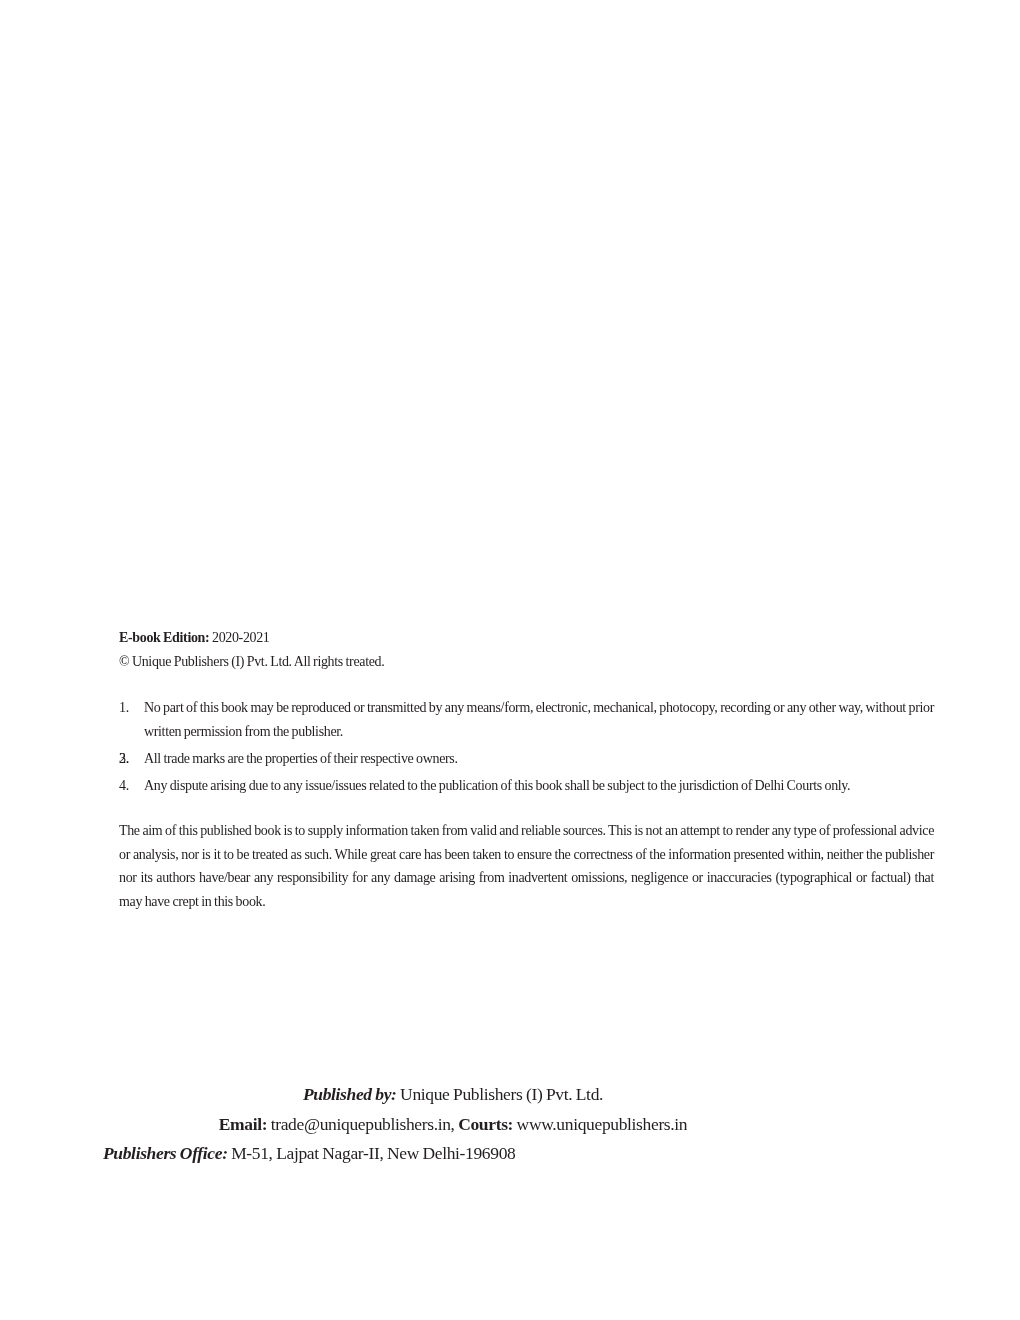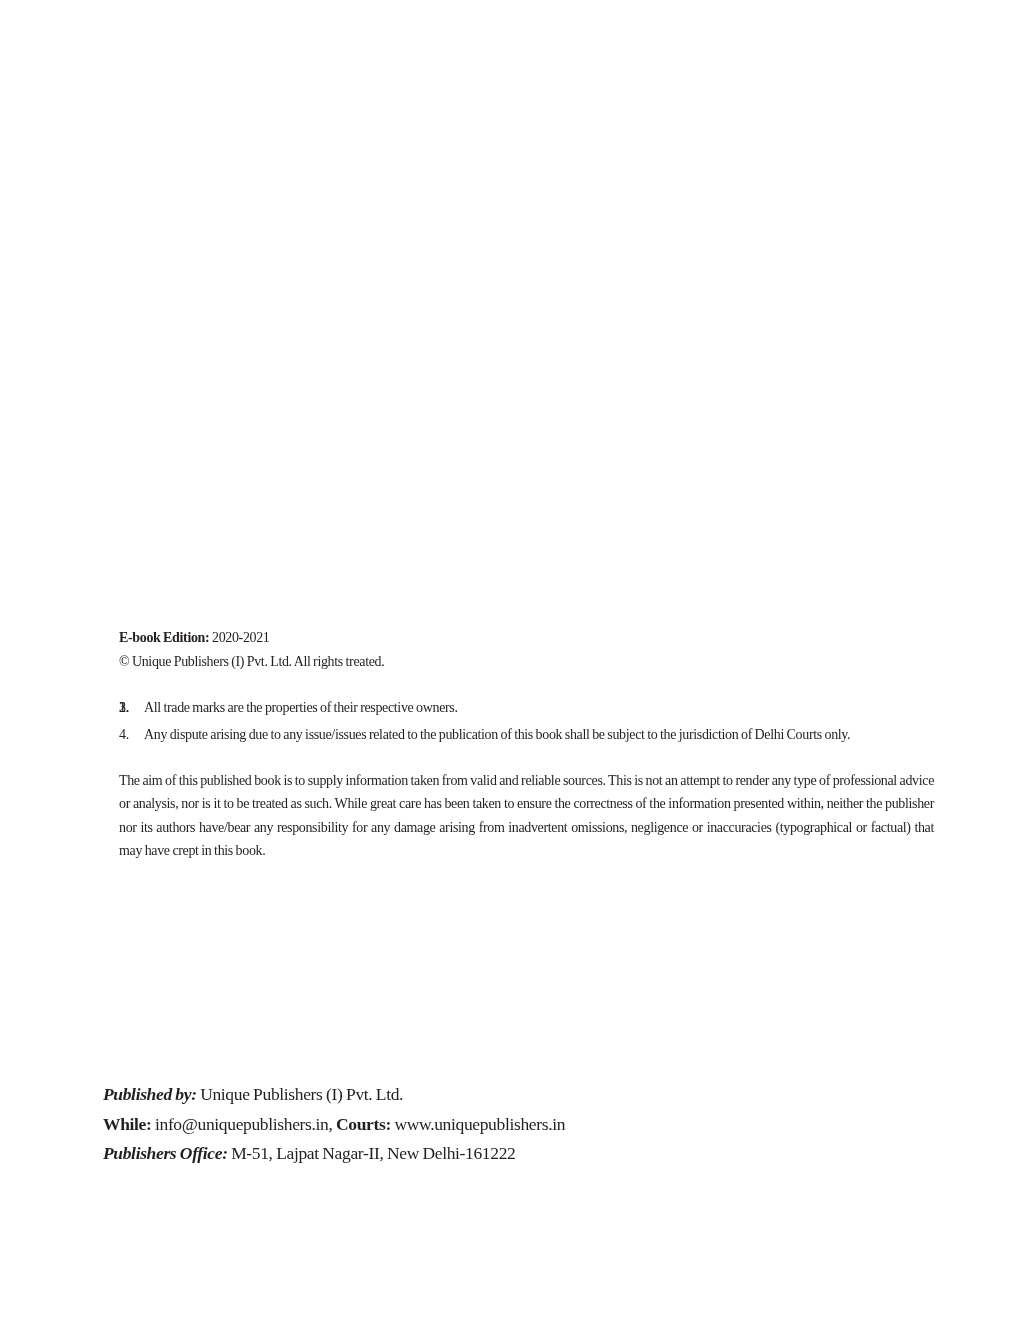--- a/index.html
+++ b/index.html
@@ -67,48 +67,49 @@
       width: 700px;
       font-size: 17.5px;
       letter-spacing: -0.35px;
       word-spacing: -0.5px;
     }
     .publisher-block .row {
       display: block;
       white-space: nowrap;
       line-height: 23.5px;
     }
-    .publisher-block .row.gap { margin-bottom: 6px; }
+    .publisher-block .row.gap { margin-bottom: 6px; text-align: center; }
   </style>
 </head>
 <body>
 
 <div class="page">
   <div class="edition-block">
     <span class="edition-line"><b>E-book Edition:</b><span> 2020-2021</span></span>
     <span class="copyright-line"><span>©</span><span> Unique Publishers (I) Pvt. Ltd. All rights treated.</span></span>
   </div>
 
   <ol class="notice-list">
     <li>
       <span class="num">1.</span>
+      <span>No part of this book may be reproduced or transmitted by any means/form, electronic, mechanical, photocopy, recording or any other way, without prior written permission from the publisher.</span>
     </li>
     <li>
       <span class="num">2.</span>
     </li>
     <li>
       <span class="num">3.</span>
       <span>All trade marks are the properties of their respective owners.</span>
     </li>
     <li>
       <span class="num">4.</span>
       <span>Any dispute arising due to any issue/issues related to the publication of this book shall be subject to the jurisdiction of Delhi Courts only.</span>
     </li>
   </ol>
 
   <p class="disclaimer">The aim of this published book is to supply information taken from valid and reliable sources. This is not an attempt to render any type of professional advice or analysis, nor is it to be treated as such. While great care has been taken to ensure the correctness of the information presented within, neither the publisher nor its authors have/bear any responsibility for any damage arising from inadvertent omissions, negligence or inaccuracies (typographical or factual) that may have crept in this book.</p>
 </div>
 
 <div class="publisher-block">
   <span class="row gap"><span class="bi">Published by:</span><span> Unique Publishers (I) Pvt. Ltd.</span></span>
-  <span class="row gap"><b>While:</b><span> info@uniquepublishers.in,</span><b> Courts:</b><span> www.uniquepublishers.in</span></span>
-  <span class="row"><span class="bi">Publishers Office:</span><span> M-51, Lajpat Nagar-II, New Delhi-161222</span></span>
+  <span class="row gap"><b>Email:</b><span> trade@uniquepublishers.in,</span><b> Courts:</b><span> www.uniquepublishers.in</span></span>
+  <span class="row"><span class="bi">Publishers Office:</span><span> M-51, Lajpat Nagar-II, New Delhi-196908</span></span>
 </div>
 
 </body></html>

